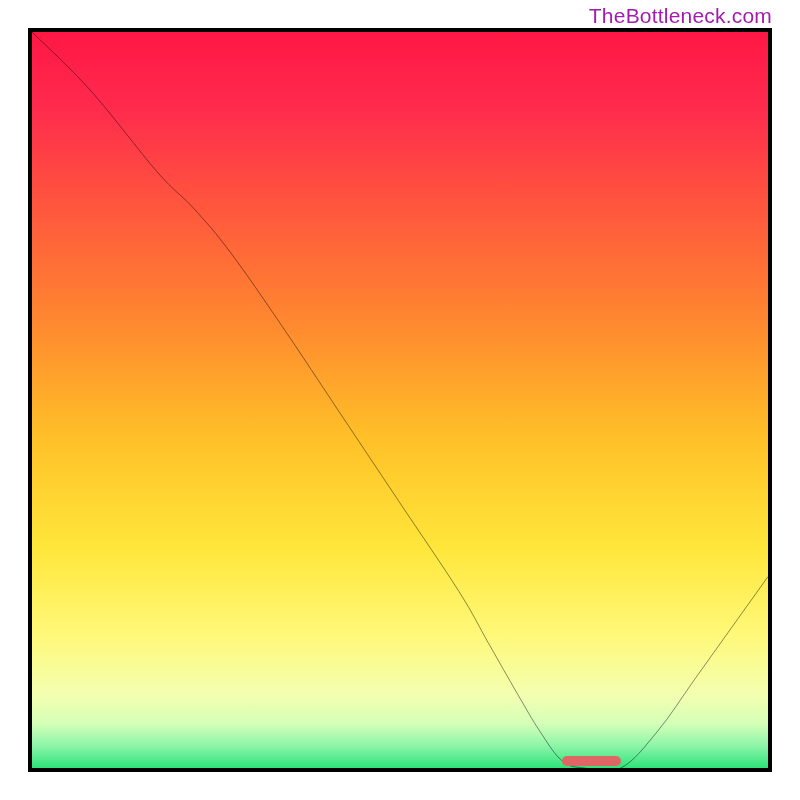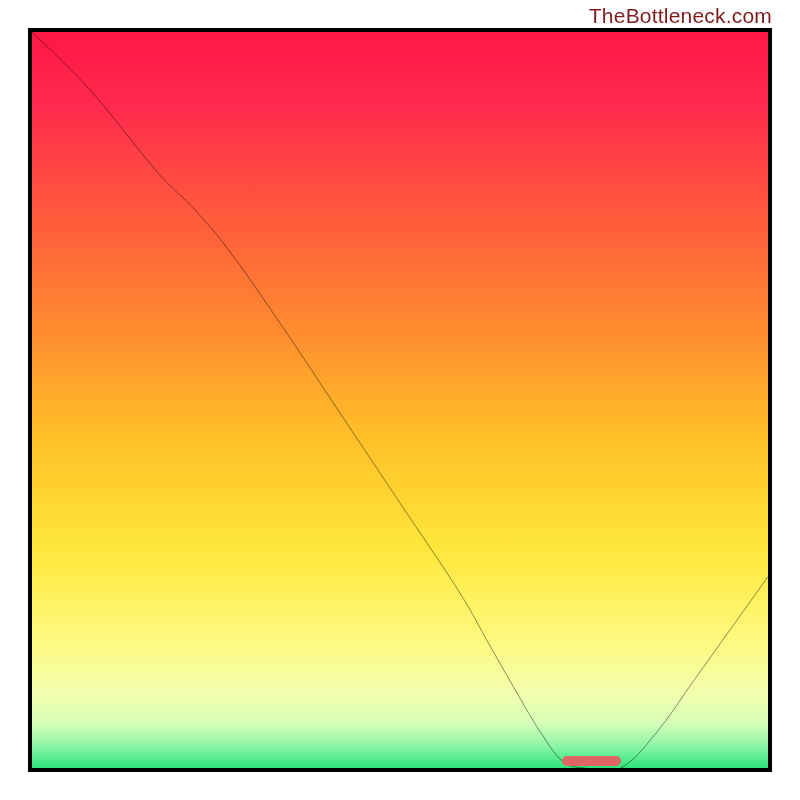--- a/index.html
+++ b/index.html
@@ -41,21 +41,21 @@
   .marker {
     position: absolute;
     height: 10px;
     background: #e06666;
     border-radius: 5px;
   }
   .watermark {
     position: absolute;
     top: 4px;
     right: 28px;
-    color: #7f1d1d;
+    color: #a21caf;
     font-size: 21px;
     font-weight: 500;
     letter-spacing: 0.2px;
   }
 </style>
 </head>
 <body>
 
 <div class="chart-container">
 

